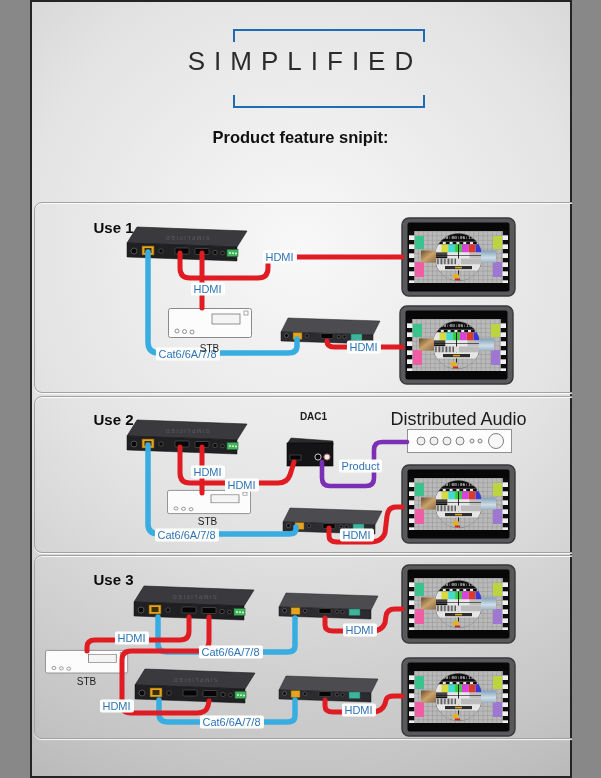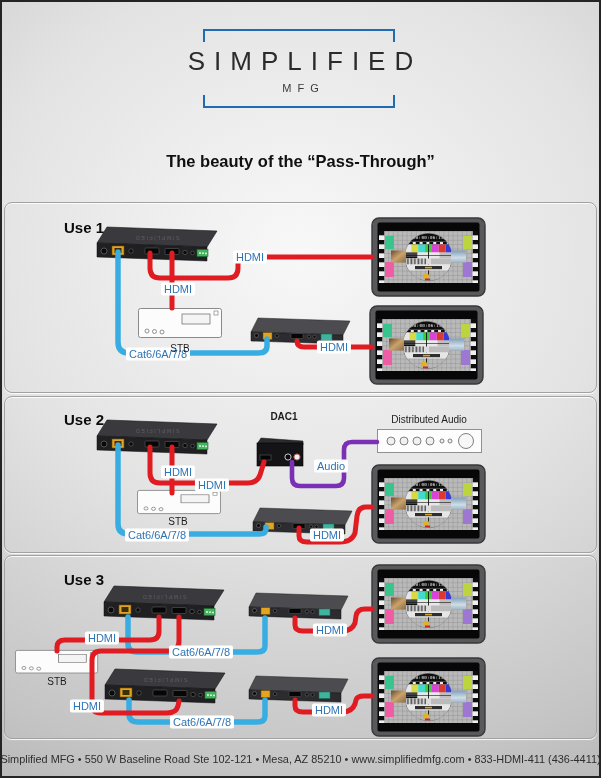--- a/index.html
+++ b/index.html
@@ -1,17 +1,17 @@
 <!DOCTYPE html>
 <html style="--red: #e01b22; --blue: #38ade2; --purple: #7b2fb4; --labelblue: #2e74b5; --frame: #1f6cb4;"><head>
 <meta charset="utf-8">
 <style>
   html,body{margin:0;padding:0;background:#888;}
   .page{
-    position:relative;width:601px;height:778px;margin:0 auto;overflow:hidden;
+    position:relative;width:542px;height:778px;margin:0 auto;overflow:hidden;
     background:radial-gradient(ellipse 130% 90% at 50% 32%, #f8f8f8 0%, #e3e3e3 40%, #c4c4c4 75%, #a9a9a9 100%);
     box-shadow:inset 0 0 0 2px #242426;
     font-family:"Liberation Sans", sans-serif;
   }
   
   .frameline{position:absolute;background:var(--frame);}
   .brand{position:absolute;left:0;right:0;text-align:center;color:#2b2b2d;}
   .brand-main{top:46px;font-size:26px;font-weight:300;letter-spacing:9px;text-indent:9px;}
   .brand-sub{top:82px;font-size:11px;letter-spacing:6px;text-indent:6px;color:#3a3a3c;}
   .title{position:absolute;left:0;right:0;text-align:center;font-weight:bold;color:#101010;font-size:16.5px;}
@@ -44,22 +44,21 @@
 
   <div>
     <div class="frameline" style="left:203px;top:29px;width:192px;height:2px;"></div>
     <div class="frameline" style="left:203px;top:106px;width:192px;height:2px;"></div>
     <div class="frameline" style="left:203px;top:29px;width:2px;height:13px;"></div>
     <div class="frameline" style="left:393px;top:29px;width:2px;height:13px;"></div>
     <div class="frameline" style="left:203px;top:95px;width:2px;height:13px;"></div>
     <div class="frameline" style="left:393px;top:95px;width:2px;height:13px;"></div>
   </div>
   <div class="brand brand-main">SIMPLIFIED</div>
-  <div class="brand brand-sub">MFG</div>
-  <div class="title" style="top:152px;">The beauty of the “Pass-Through”</div>
+  <div class="title" style="top:128px;">Product feature snipit:</div>
 
   <div class="panel" style="left:4px;top:202px;width:591px;height:189px;"></div>
   <div class="panel" style="left:4px;top:396px;width:591px;height:155px;"></div>
   <div class="panel" style="left:4px;top:555px;width:591px;height:182px;"></div>
 
   <svg class="scene" width="601" height="778" viewBox="0 0 601 778">
     <defs>
       <clipPath id="ccl">
           <circle cx="49.5" cy="26" r="23.6"></circle>
         </clipPath>
@@ -245,30 +244,29 @@
 
   <div class="lbl" style="left:178px;top:289px;">HDMI</div>
   <div class="lbl" style="left:250px;top:257px;">HDMI</div>
   <div class="lbl" style="left:334px;top:347px;">HDMI</div>
   <div class="lbl" style="left:158px;top:354px;">Cat6/6A/7/8</div>
 
   <div class="lbl" style="left:178px;top:472px;">HDMI</div>
   <div class="lbl" style="left:212px;top:485px;">HDMI</div>
   <div class="lbl" style="left:327px;top:535px;">HDMI</div>
   <div class="lbl" style="left:157px;top:535px;">Cat6/6A/7/8</div>
-  <div class="lbl" style="left:331px;top:466px;">Audio</div>
+  <div class="lbl" style="left:331px;top:466px;">Product</div>
 
   <div class="lbl" style="left:102px;top:638px;">HDMI</div>
   <div class="lbl" style="left:87px;top:706px;">HDMI</div>
   <div class="lbl" style="left:330px;top:630px;">HDMI</div>
   <div class="lbl" style="left:329px;top:710px;">HDMI</div>
   <div class="lbl" style="left:201px;top:652px;">Cat6/6A/7/8</div>
   <div class="lbl" style="left:202px;top:722px;">Cat6/6A/7/8</div>
 
   <div class="plain" style="left:180px;top:348px;">STB</div>
   <div class="plain" style="left:178px;top:521px;">STB</div>
   <div class="plain" style="left:57px;top:681px;">STB</div>
   <div class="plain b" style="left:284px;top:416px;">DAC1</div>
-  <div class="plain" style="left:429px;top:419px;font-size:10px;">Distributed Audio</div>
-
-  <div class="footer">Simplified MFG • 550 W Baseline Road Ste 102-121 • Mesa, AZ 85210 • www.simplifiedmfg.com • 833-HDMI-411 (436-4411)</div>
+  <div class="plain" style="left:429px;top:419px;font-size:18px;">Distributed Audio</div>
+
 
 </div>
 
 </body></html>

